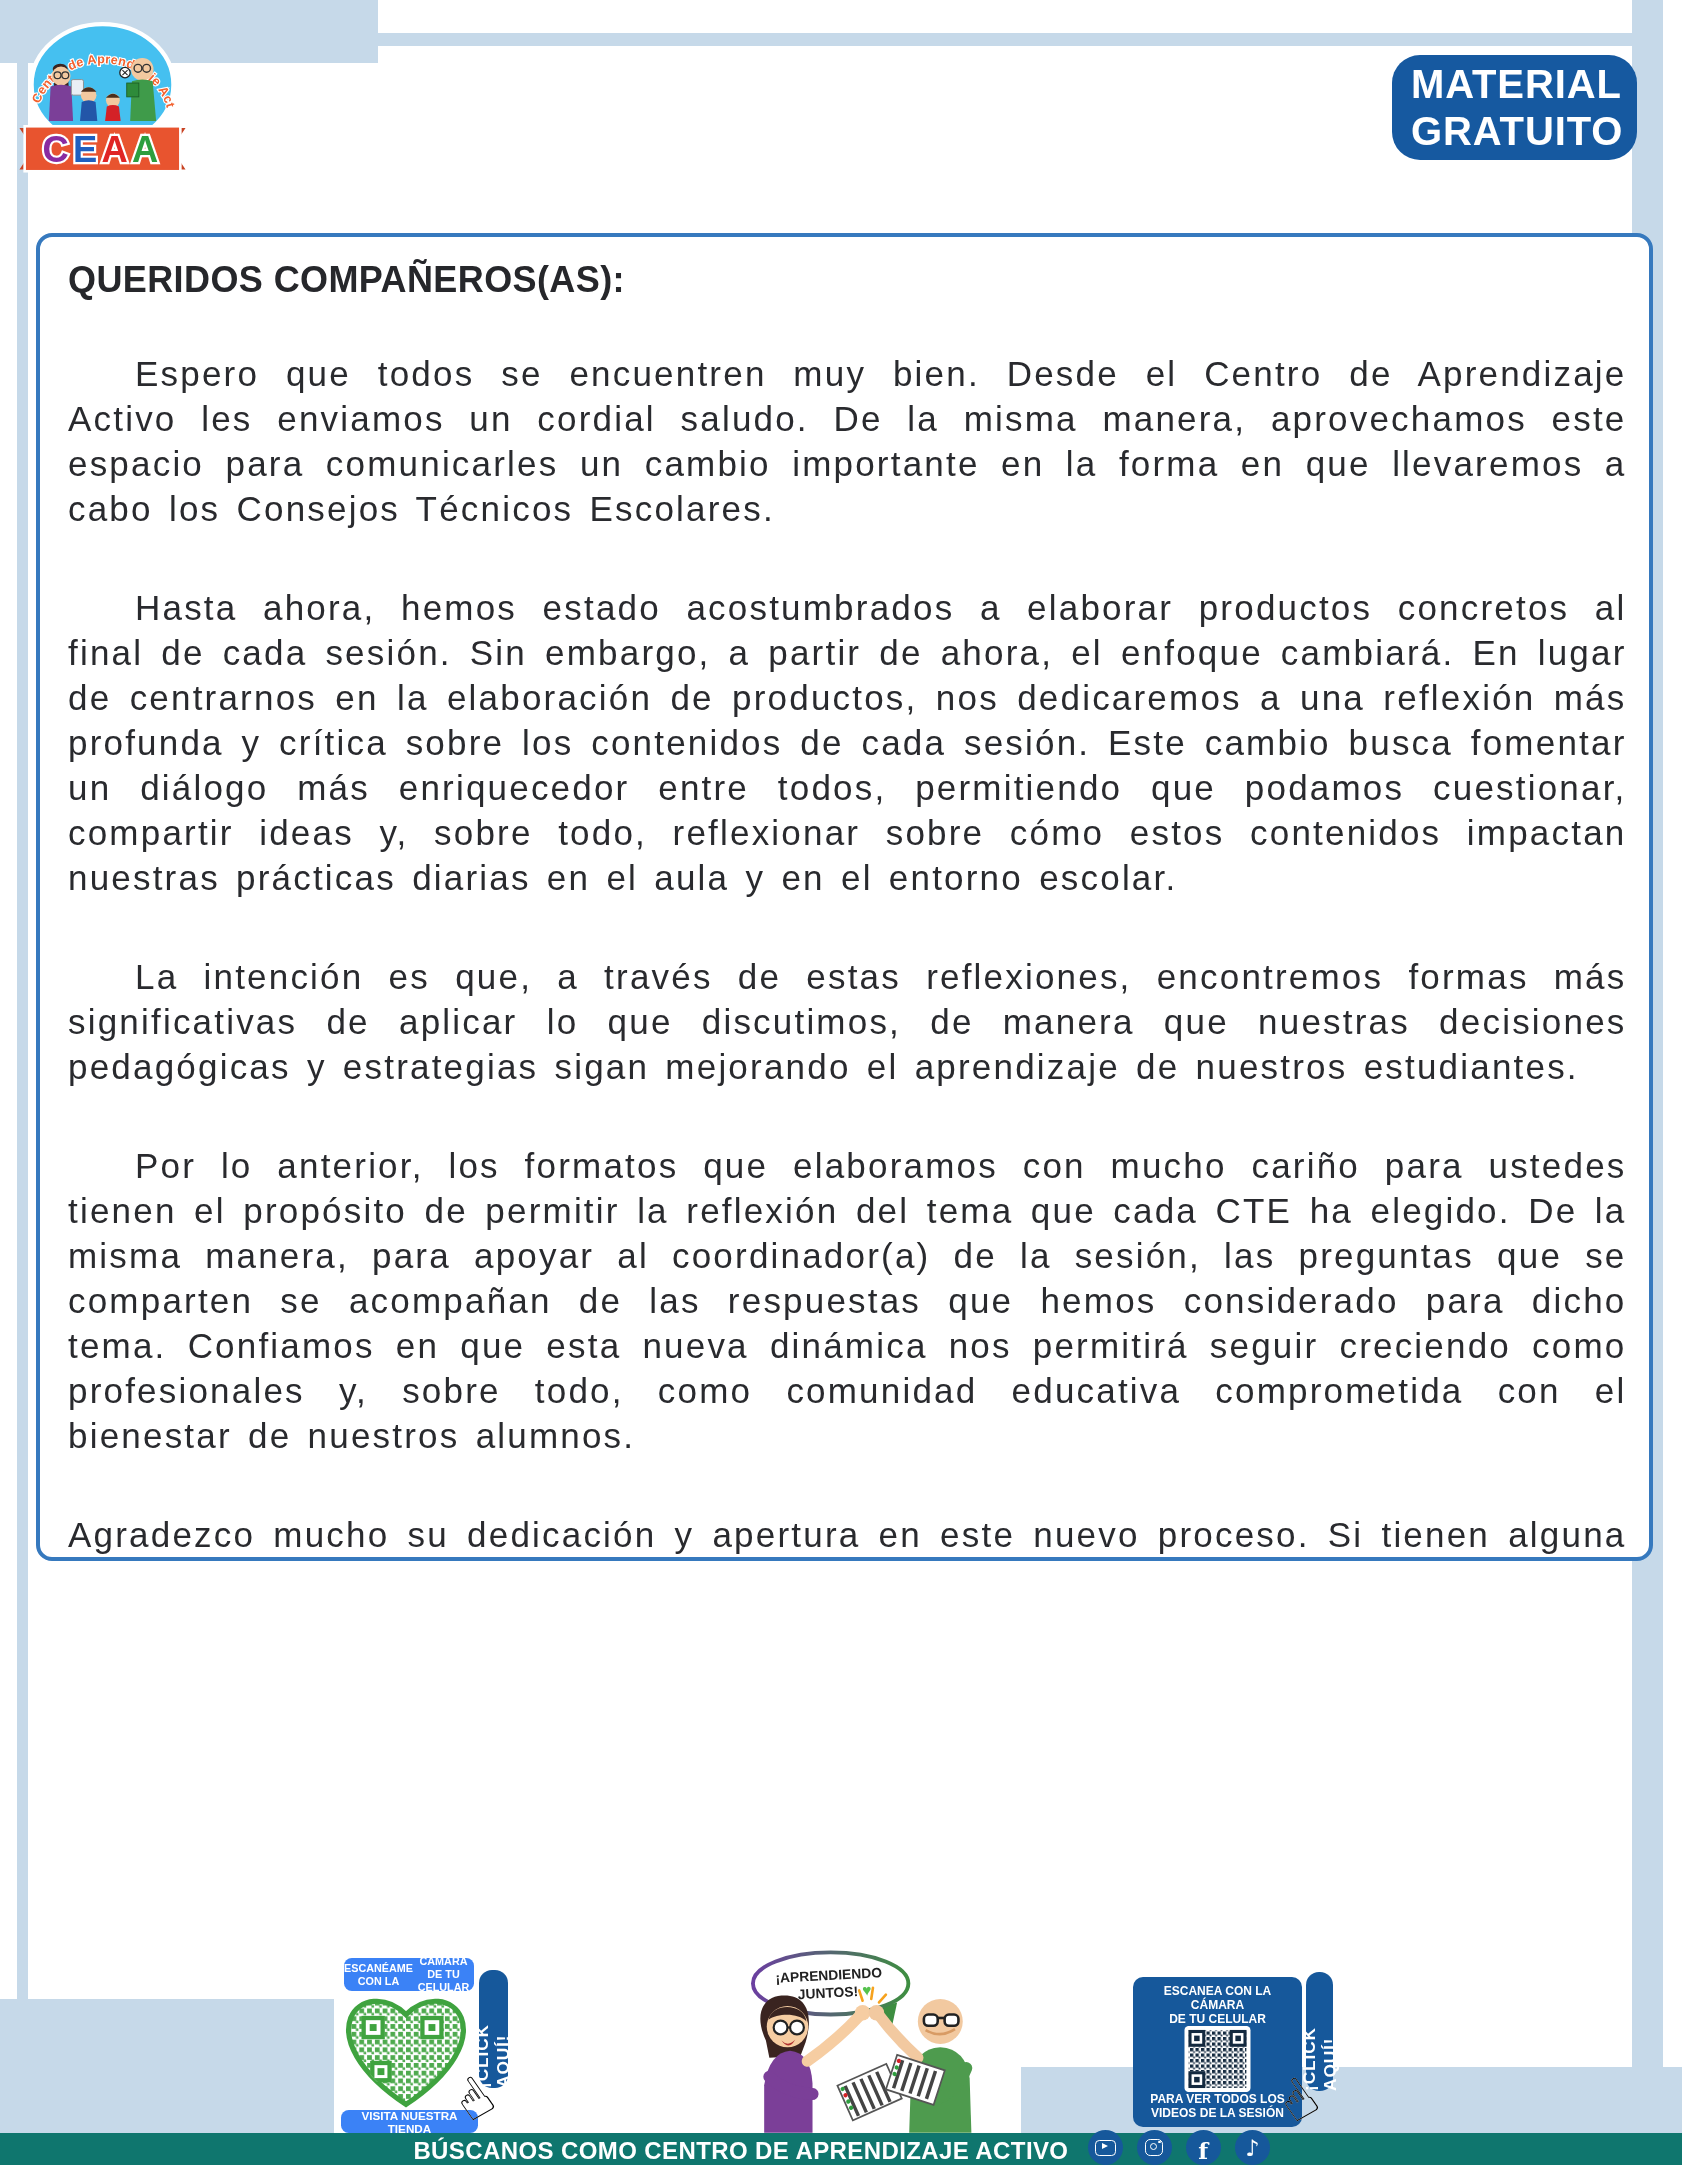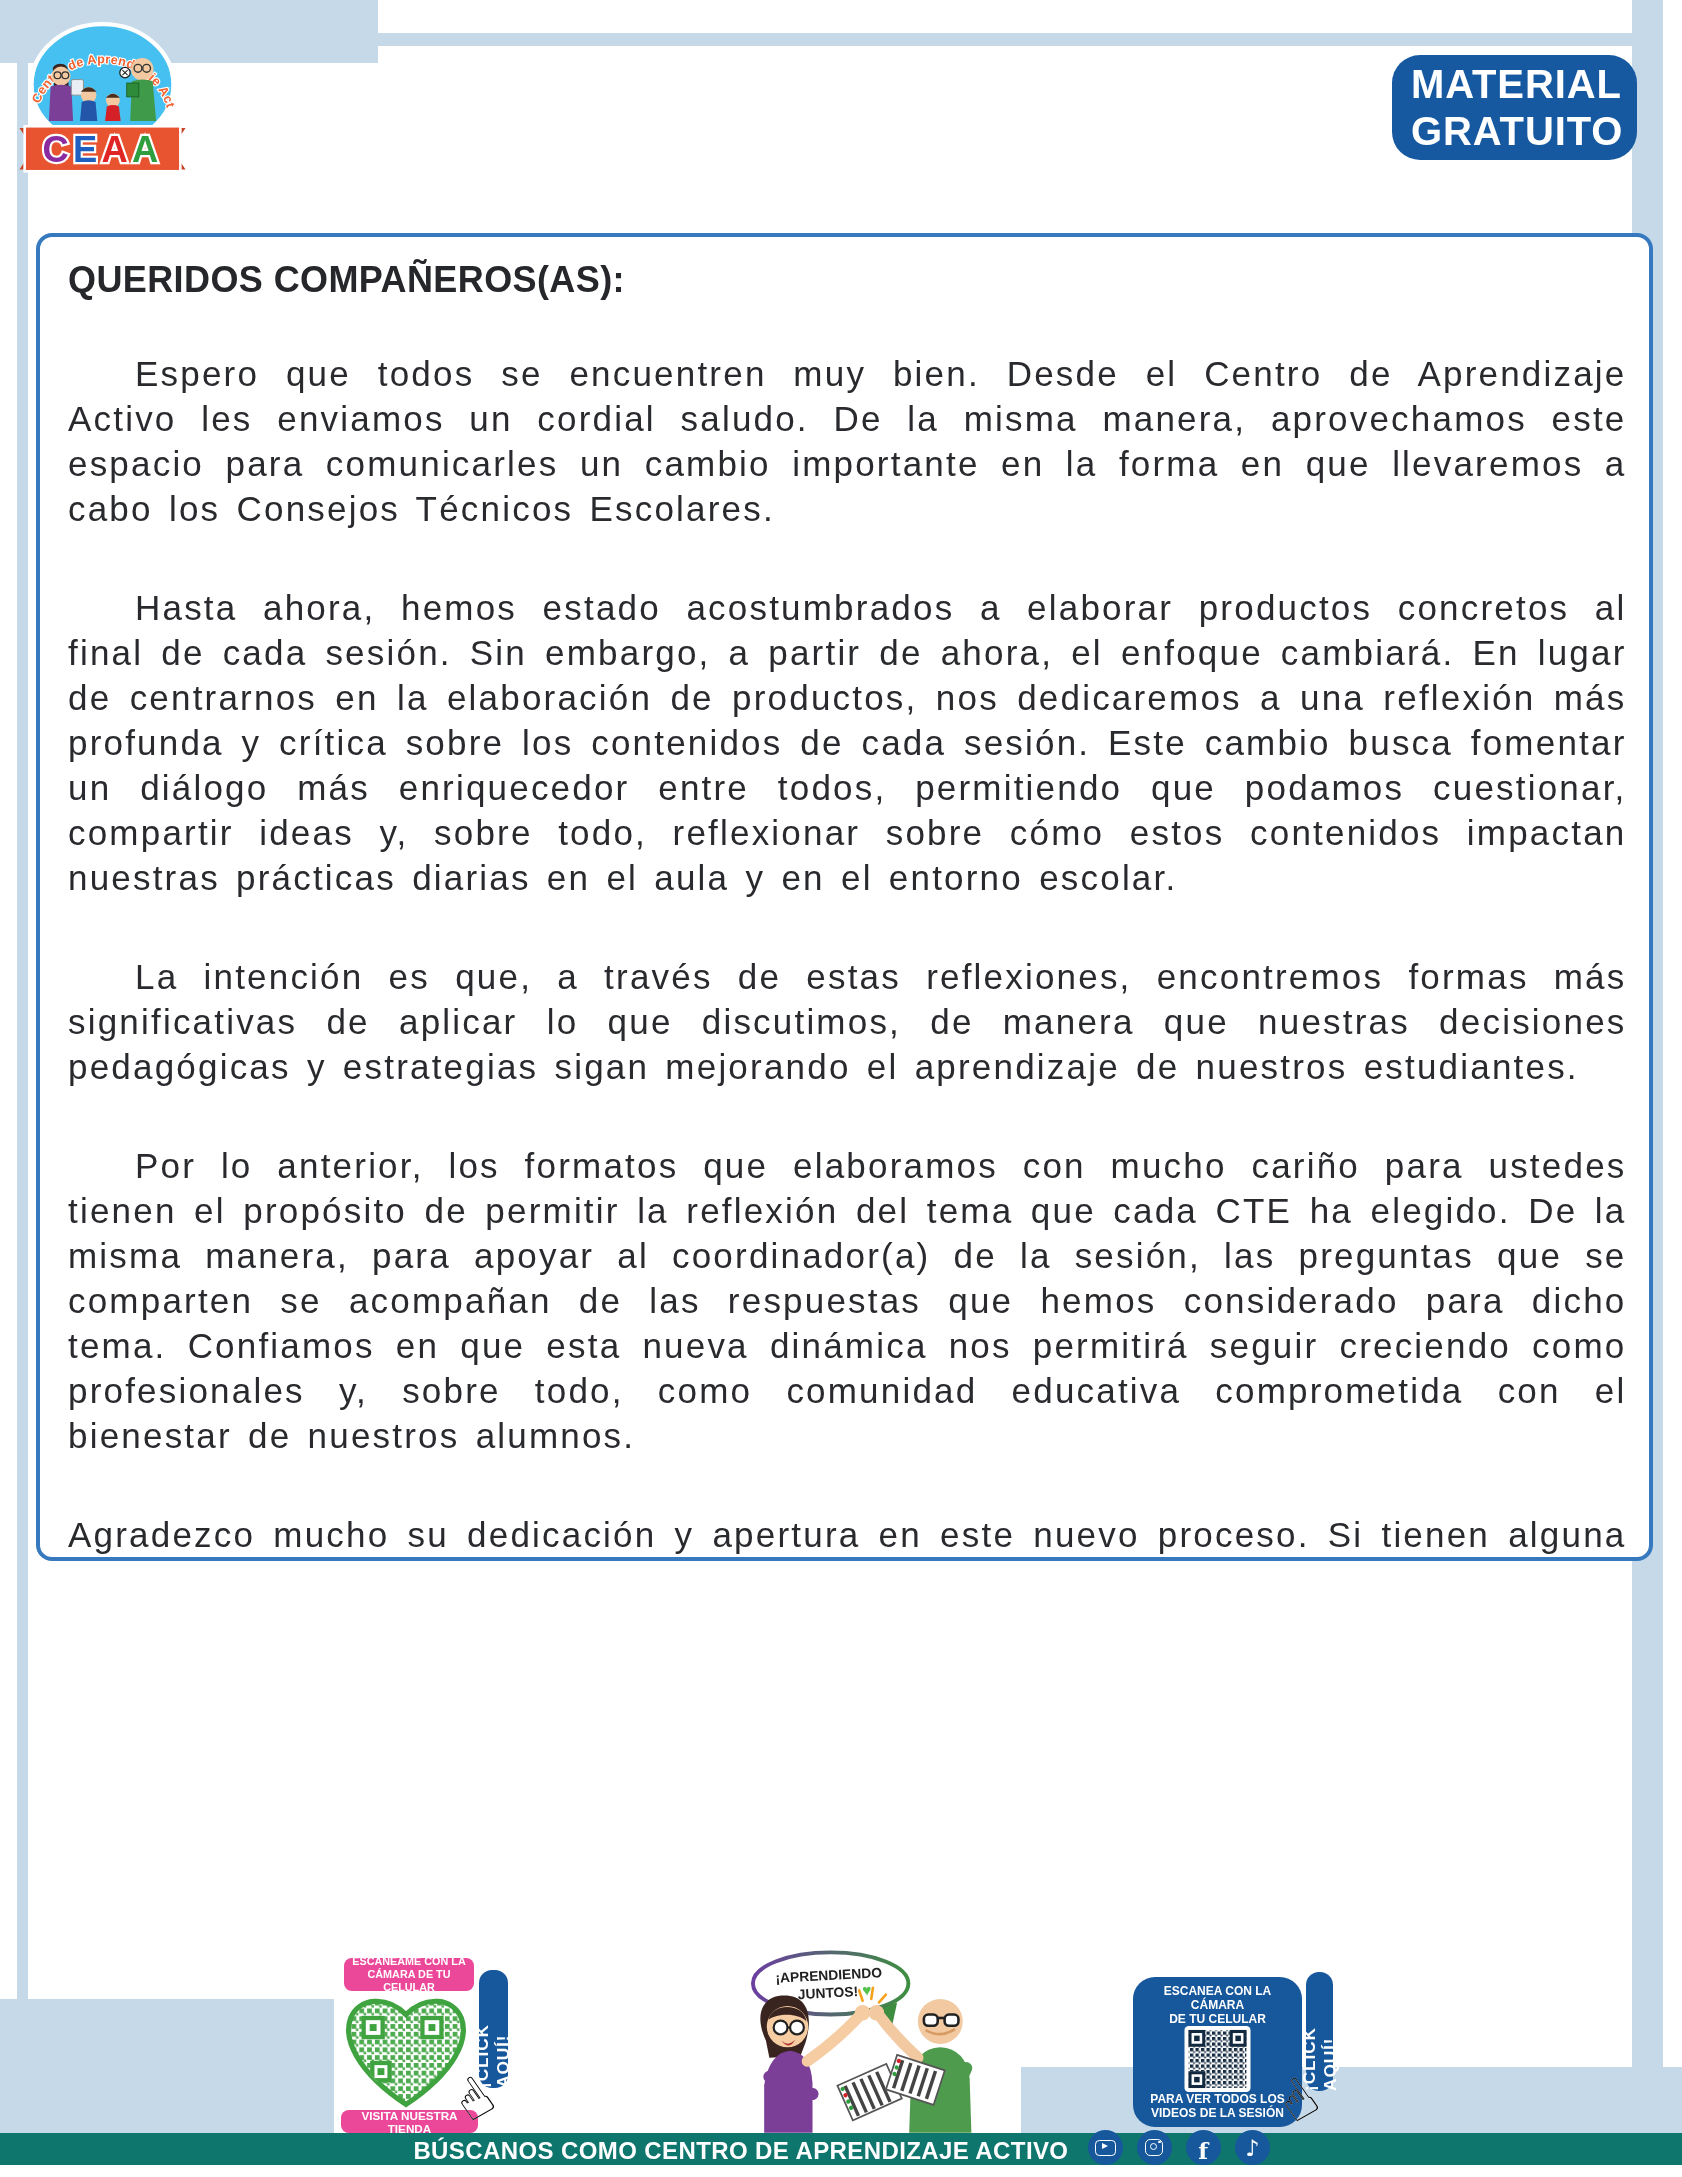--- a/index.html
+++ b/index.html
@@ -28,38 +28,38 @@
   
   .badge{position:absolute;left:1392px;top:55px;width:245px;height:105px;background:#1659a0;
       border-radius:28px;color:#fff;display:flex;flex-direction:column;justify-content:center;
       padding-left:19px;box-sizing:border-box;z-index:4;}
   .badge div{font-size:40px;font-weight:800;line-height:47px;letter-spacing:0.9px;}
 
   
   .logo{position:absolute;left:15.6px;top:19px;width:173px;height:154px;z-index:5;}
 
   
-  .blue-label{position:absolute;background:#ec4899;color:#fff;border-radius:7.8px;
-      display:flex;flex-direction:column;align-items:center;justify-content:center;
+  .blue-label{position:absolute;background:#3b82f6;color:#fff;border-radius:7.8px;
+      display:flex;flex-direction:row;align-items:center;justify-content:center;
       font-weight:800;text-align:center;z-index:6;}
   .click-tab{position:absolute;background:#16589b;color:#fff;border-radius:13px;
       display:flex;align-items:center;justify-content:center;z-index:6;}
   .click-tab span{writing-mode:vertical-rl;transform:rotate(180deg);
       font-weight:800;font-size:17.3px;letter-spacing:0.9px;}
   .hand{position:absolute;z-index:8;font-family:"DejaVu Sans",sans-serif;
       font-size:55px;color:#000;transform:rotate(-35deg);
       text-shadow:0 0 0 #fff;}
   .qr-left-svg{position:absolute;left:336px;top:1985px;z-index:5;}
   .label-l-top{left:344px;top:1958px;width:130px;height:33px;font-size:10.8px;line-height:13px;}
   .label-l-bottom{left:341px;top:2110px;width:137px;height:23px;font-size:11.7px;}
   .tab-left{left:479px;top:1970px;width:28.5px;height:118px;}
   .hand-left{left:457px;top:2067px;}
 
   .qr-right-panel{position:absolute;left:1133px;top:1977px;width:169px;height:150px;
-      background:#16589b;border-radius:22px;color:#fff;text-align:center;z-index:6;
+      background:#16589b;border-radius:10px;color:#fff;text-align:center;z-index:6;
       display:flex;flex-direction:column;align-items:center;justify-content:space-between;
       padding:7px 5.2px;box-sizing:border-box;}
   .qr-right-panel .cap{font-size:12px;font-weight:800;line-height:14px;}
   .tab-right{left:1306px;top:1972px;width:27px;height:119px;}
   .hand-right{left:1281px;top:2068px;}
 
   .chars-svg{position:absolute;left:740px;top:1947px;z-index:6;}
 
   
   .footer{position:absolute;left:0;top:2133px;width:1683px;height:32px;background:#0f766e;

